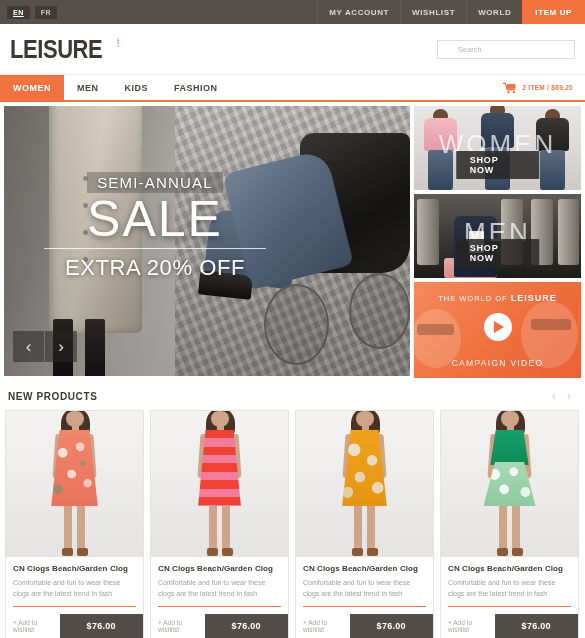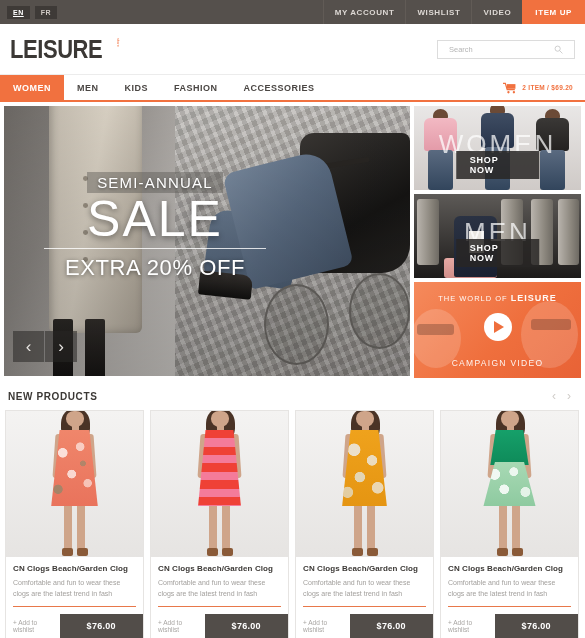--- a/index.html
+++ b/index.html
@@ -45,21 +45,21 @@
   }
   .logo-sub {
     font-size:4px; color:#f1713f; line-height:1.05;
     writing-mode: vertical-rl; text-orientation: mixed;
     letter-spacing:0px; margin-left:1px; margin-top:1px;
     height:22px; overflow:hidden;
   }
   .logo-spacer { flex:1; }
   .search-wrap {
     width:138px; height:19px; border:1px solid #dcdcdc;
-    display:flex; align-items:center; padding:0 11px; background:#fff;
+    display:flex; align-items:center; padding:0 20px; background:#fff;
   }
   .search-input {
     border:none; outline:none; flex:1; font-size:7.5px; color:#9b9b9b;
     font-family:"Liberation Sans", sans-serif; background:transparent;
   }
   .search-input::placeholder { color:#b6b6b6; }
   .search-ico { width:9px; height:9px; opacity:.55; }
 
   
   .navbar {
@@ -360,21 +360,21 @@
 
   <div class="topbar">
     <div class="lang-group">
       <div class="lang-btn active">EN</div>
       <div class="lang-btn">FR</div>
     </div>
     <div class="topbar-spacer"></div>
     <div class="top-links">
       <div class="top-link">MY ACCOUNT</div>
       <div class="top-link">WISHLIST</div>
-      <div class="top-link">VIDEO</div>
+      <div class="top-link">WORLD</div>
       <div class="top-link signup">ITEM UP</div>
     </div>
   </div>
 
   <div class="logorow">
     <div class="logo">
       <div class="logo-main">LEISURE</div>
       <div class="logo-sub">store</div>
     </div>
     <div class="logo-spacer"></div>
@@ -385,21 +385,20 @@
         <line x1="10" y1="10" x2="15" y2="15" stroke="#8b8b8b" stroke-width="1.3"></line>
       </svg>
     </div>
   </div>
 
   <div class="navbar">
     <div class="nav-item active">WOMEN</div>
     <div class="nav-item">MEN</div>
     <div class="nav-item">KIDS</div>
     <div class="nav-item">FASHION</div>
-    <div class="nav-item">ACCESSORIES</div>
     <div class="nav-spacer"></div>
     <div class="cart">
       <svg class="cart-ico" viewBox="0 0 18 15">
         <path d="M0 1.5h3l2.4 8.2h9.2" fill="none" stroke="#f1713f" stroke-width="1.6" stroke-linecap="round"></path>
         <rect x="5" y="2.5" width="11" height="6" fill="#f1713f"></rect>
         <circle cx="7" cy="13" r="1.5" fill="#f1713f"></circle>
         <circle cx="14" cy="13" r="1.5" fill="#f1713f"></circle>
       </svg>
       <span class="cart-text">2 ITEM / $69.20</span>
     </div>

